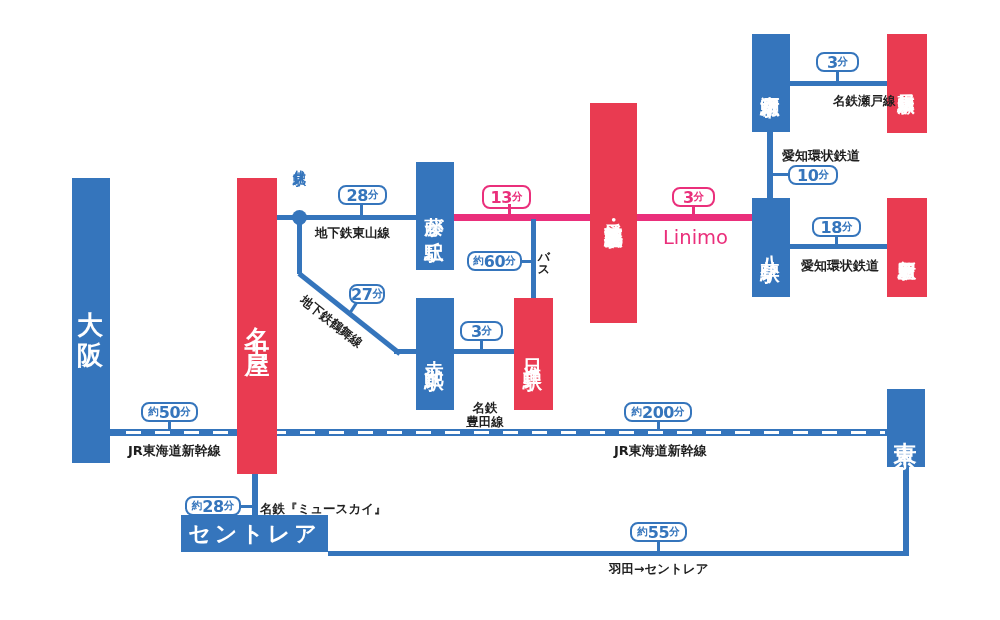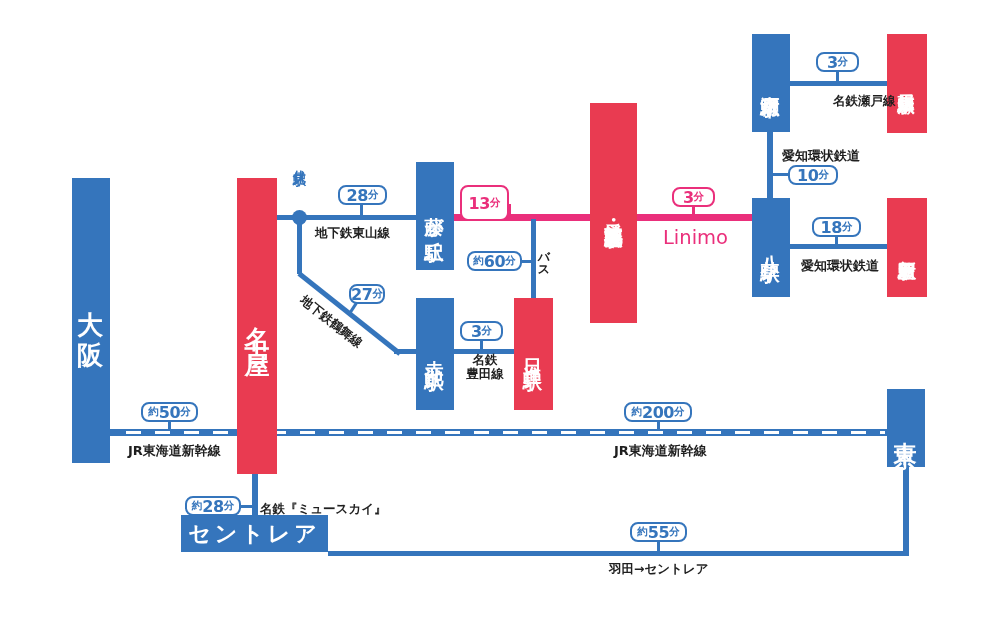--- a/index.html
+++ b/index.html
@@ -26,21 +26,21 @@
   .badge .bp,.badge .bs { font-size:10.5px; }
   .badge .bv { font-size:16px; letter-spacing:-0.5px; }
   .badge.pink { border-color:var(--pink); color:var(--pink); }
   .tick { position:absolute; background:var(--blue); }
   .tick.pink { background:var(--pink); }
 
   .lbl { position:absolute; color:var(--ink); font-size:13px; font-weight:600; white-space:nowrap; }
   .lbl.v { writing-mode:vertical-rl; text-orientation:upright; }
   .lbl.blue { color:var(--blue); }
   .lbl.pinktxt { color:var(--pink); font-weight:normal; }
-  .lbl.center { text-align:center; }
+  .lbl.center { text-align:center;margin-top:48px; }
 </style>
 </head>
 <body>
 
 <div class="stage" style="--blue: #3575bc; --red: #e93b51; --pink: #ea2f7b; --ink: #1f1f1f;">
 
   <div class="line" style="left:277px;top:215px;width:139px;height:5px"></div>
   <div class="line pink" style="left:454px;top:214px;width:298px;height:6.5px"></div>
   <div class="line" style="left:297px;top:217px;width:5px;height:57px"></div>
   <div class="line" style="left:299px;top:271px;width:129px;height:5px;transform:rotate(38.5deg);transform-origin:0 50%"></div>
@@ -72,21 +72,21 @@
   <div class="box bg-blue" style="left:181px;top:515px;width:147px;height:37px;font-size:22px;letter-spacing:4px">セントレア</div>
   <div class="lbl v blue" style="left:290px;top:160px;font-size:13px;font-weight:bold;letter-spacing:2px">伏見駅</div>
 
   <div class="badge" style="left:338px;top:185px;width:49px;height:20px">
     <span class="bp"></span>
       <span class="bv">28</span>
       <span class="bs">分</span>
   </div>
   <div class="tick" style="left:360px;top:204px;width:3px;height:12px"></div>
 
-  <div class="badge pink" style="left:460px;top:185px;width:49px;height:36px">
+  <div class="badge pink" style="left:482px;top:185px;width:49px;height:24px">
     <span class="bp"></span>
       <span class="bv">13</span>
       <span class="bs">分</span>
   </div>
   <div class="tick pink" style="left:508px;top:204px;width:3px;height:10px"></div>
 
   <div class="badge pink" style="left:672px;top:187px;width:43px;height:20px">
     <span class="bp"></span>
       <span class="bv">3</span>
       <span class="bs">分</span>

